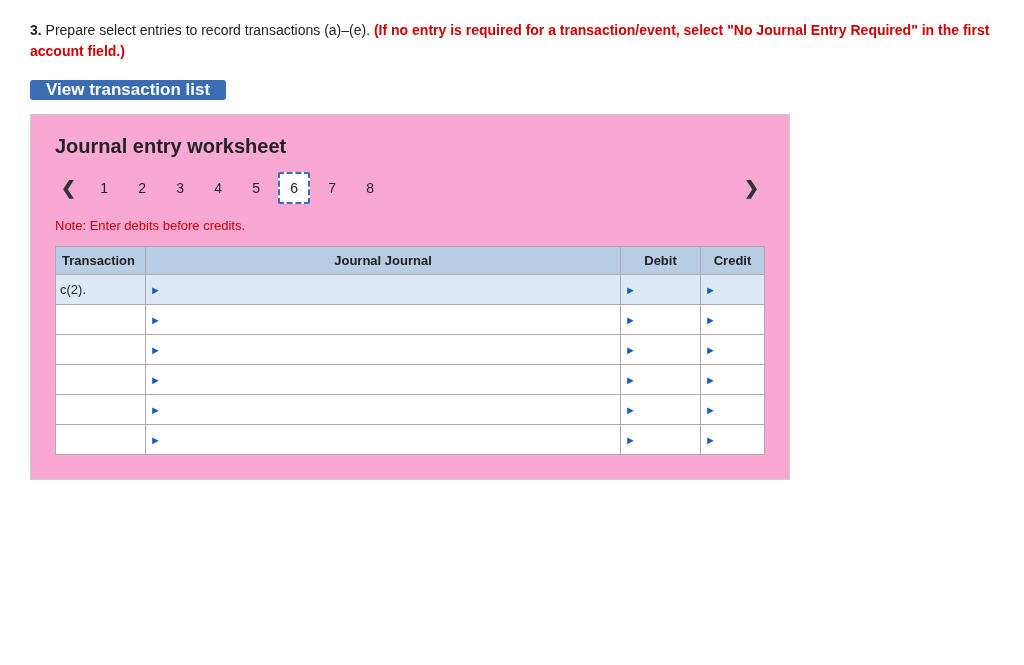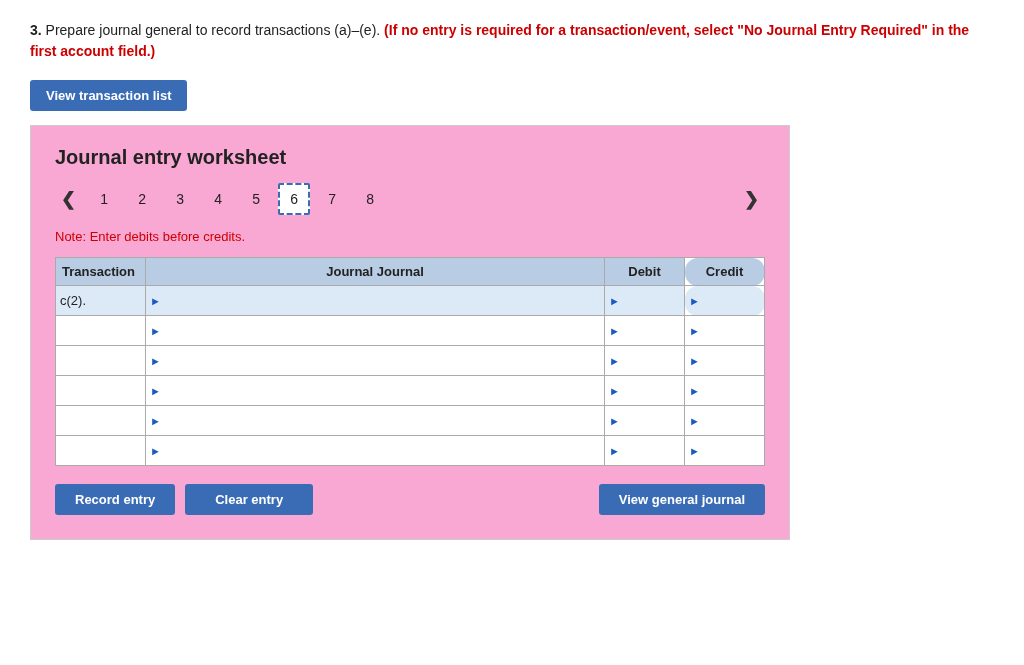--- a/index.html
+++ b/index.html
@@ -18,22 +18,22 @@
       font-weight: bold;
     }
     .instruction-red {
       color: #c00;
       font-weight: bold;
     }
     .view-btn {
       background: #3a6cb5;
       color: #fff;
       border: none;
-      padding: 8px 16px;
-      font-size: 13px;
+      padding: 0 16px;
+      font-size: 17px;
       cursor: pointer;
       border-radius: 3px;
       margin-bottom: 14px;
       font-weight: bold;
     }
     .worksheet-container {
       border: 1px solid #ccc;
       background: #f9a8d4;
       padding: 20px 24px 24px 24px;
       max-width: 760px;
@@ -134,21 +134,21 @@
       width: 100%;
       font-size: 13px;
       padding: 0 2px;
     }
     .row-highlighted {
       background: #dce9f7;
     }
     .col-transaction { width: 90px; }
     .col-journal { }
     .col-debit { width: 80px; text-align: center; }
-    .col-credit { width: 80px; text-align: center; border-radius: 13px; }
+    .col-credit { width: 64px; text-align: center; }
     .btn-row {
       display: flex;
       align-items: center;
       gap: 10px;
       margin-top: 18px;
     }
     .btn-record {
       background: #3a6cb5;
       color: #fff;
       border: none;
@@ -180,21 +180,21 @@
       margin-left: auto;
     }
   </style>
 </head>
 <body>
 
 
 
 <div class="instruction">
   <span class="instruction-number">3.</span>
-  <span>Prepare journal general to record transactions </span>
+  <span>Prepare select entries to record transactions </span>
   <span>(a)–(e).</span>
   <span class="instruction-red">(If no entry is required for a transaction/event, select "No Journal Entry Required" in the first account field.)</span>
 </div>
 
 <button class="view-btn">View transaction list</button>
 
 <div class="worksheet-container">
   <div class="worksheet-title">Journal entry worksheet</div>
 
   <div class="tab-nav">
@@ -345,21 +345,16 @@
         <td class="col-credit">
           <div class="cell-with-arrow">
             <span class="blue-arrow">►</span>
             <input class="input-cell" type="text" value="" style="">
           </div>
         </td>
       </tr>
     </tbody>
   </table>
 
-  <div class="btn-row">
-    <button class="btn-record">Record entry</button>
-    <button class="btn-clear">Clear entry</button>
-    <button class="btn-view-journal">View general journal</button>
-  </div>
 </div>
 
 
 
 
 </body></html>

